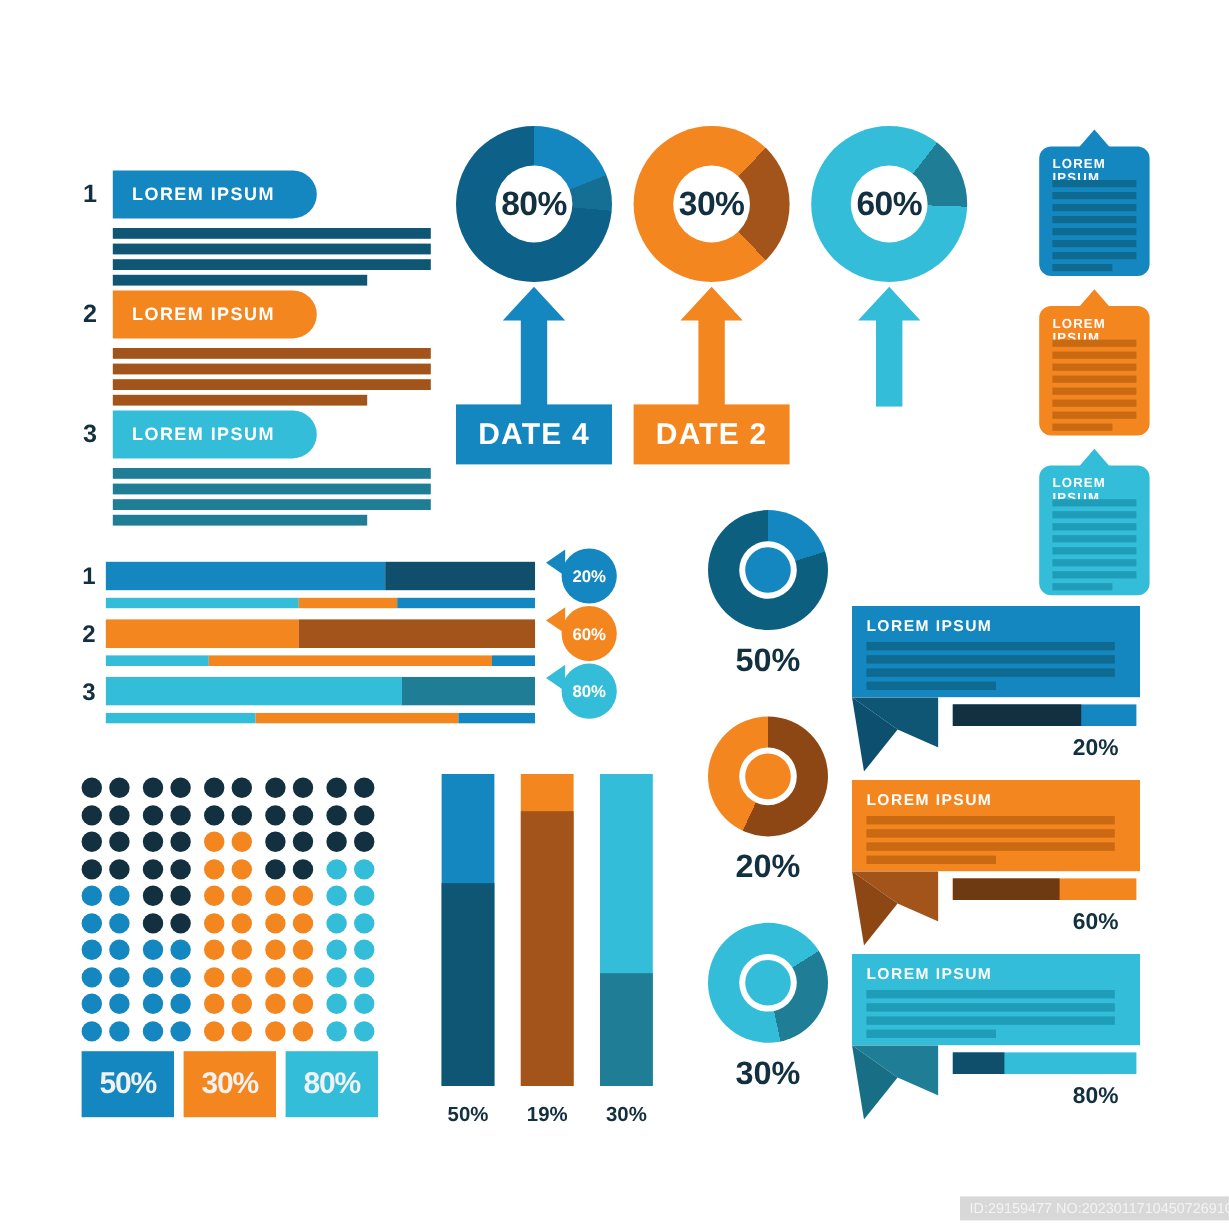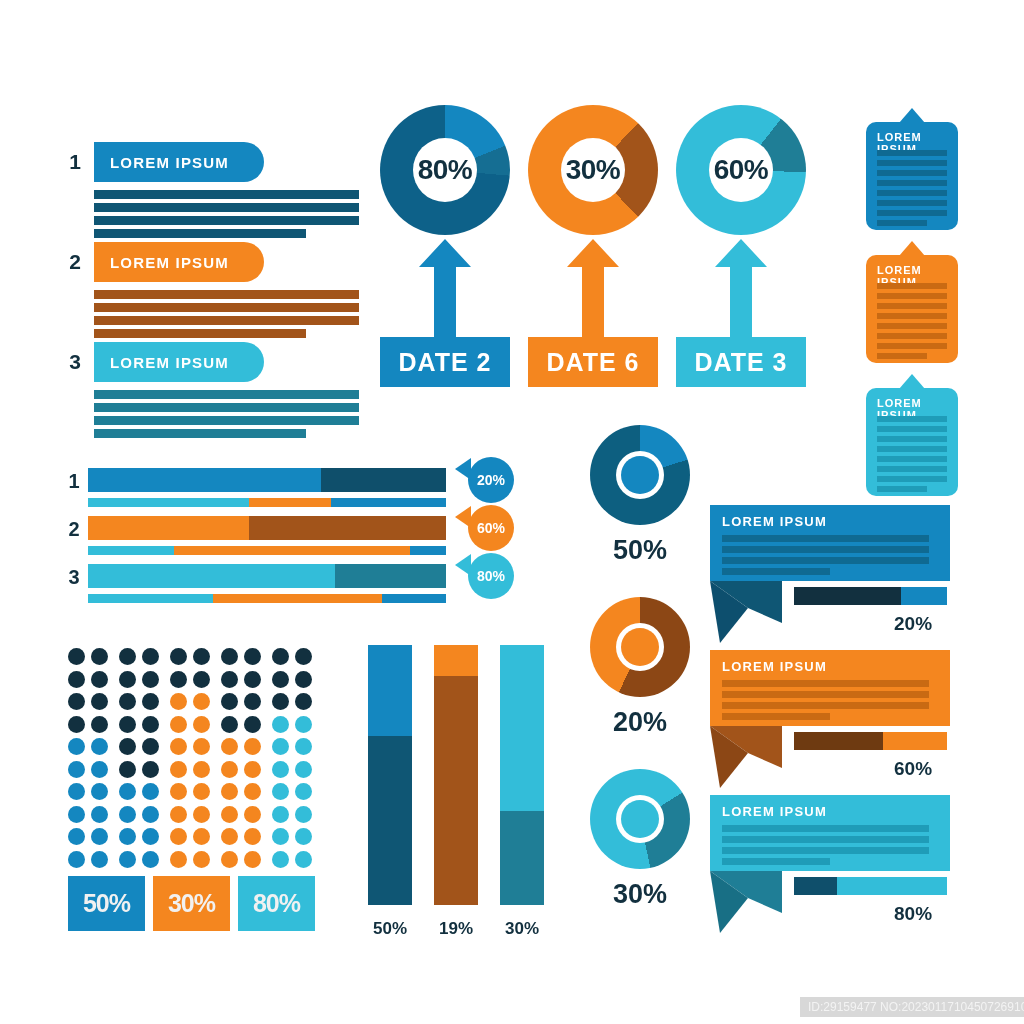--- a/index.html
+++ b/index.html
@@ -144,44 +144,41 @@
   <div class="abs" id="donutdates" style="left:380px;top:105px;width:460px;height:290px;">
       <div class="donut abs" style="left:0px;top:0;width:130px;height:130px;background:conic-gradient(from 0deg, #1487c0 0deg 68deg,#156e93 68deg 95deg,#0d6189 95deg 360deg);">
         <div class="donut-hole" style="left:33px;top:33px;width:64px;height:64px;">
           <div class="donut-val">80%</div>
         </div>
       </div>
       <div class="abs" style="left:39px;top:134px;width:52px;height:100px;"><svg width="52" height="100" viewBox="0 0 52 100">
           <polygon points="26,0 52,28 37,28 37,100 15,100 15,28 0,28" fill="#1487c0"></polygon>
         </svg></div>
       <div class="datebox abs" style="left:0px;top:232px;width:130px;height:50px;background:#1487c0;">
-        <span>DATE 2</span>
+        <span>DATE 4</span>
       </div>
       <div class="donut abs" style="left:148px;top:0;width:130px;height:130px;background:conic-gradient(from 0deg, #f4861f 0deg 44deg,#a2541a 44deg 136deg,#f4861f 136deg 360deg);">
         <div class="donut-hole" style="left:33px;top:33px;width:64px;height:64px;">
           <div class="donut-val">30%</div>
         </div>
       </div>
       <div class="abs" style="left:187px;top:134px;width:52px;height:100px;"><svg width="52" height="100" viewBox="0 0 52 100">
           <polygon points="26,0 52,28 37,28 37,100 15,100 15,28 0,28" fill="#f4861f"></polygon>
         </svg></div>
       <div class="datebox abs" style="left:148px;top:232px;width:130px;height:50px;background:#f4861f;">
-        <span>DATE 6</span>
+        <span>DATE 2</span>
       </div>
       <div class="donut abs" style="left:296px;top:0;width:130px;height:130px;background:conic-gradient(from 0deg, #33bdd9 0deg 38deg,#1f7e96 38deg 92deg,#33bdd9 92deg 360deg);">
         <div class="donut-hole" style="left:33px;top:33px;width:64px;height:64px;">
           <div class="donut-val">60%</div>
         </div>
       </div>
       <div class="abs" style="left:335px;top:134px;width:52px;height:100px;"><svg width="52" height="100" viewBox="0 0 52 100">
           <polygon points="26,0 52,28 37,28 37,100 15,100 15,28 0,28" fill="#33bdd9"></polygon>
         </svg></div>
-      <div class="datebox abs" style="left:296px;top:232px;width:130px;height:50px;background:#33bdd9;">
-        <span>DATE 3</span>
-      </div>
     </div>
 
   <div class="abs" id="progressrows" style="left:64px;top:468px;width:460px;height:150px;">
       <div class="num-label abs" style="left:0;top:2px;width:20px;text-align:center;font-size:20px;">1</div>
       <div class="pbar abs" style="left:24px;top:0px;width:358px;">
         <div style="width:65%;background:#1487c0;height:100%;"></div>
         <div style="width:35%;background:#0f4f6b;height:100%;"></div>
       </div>
       <div class="pthin abs" style="left:24px;top:30px;width:358px;">
         <div style="width:45%;background:#33bdd9;height:100%;"></div>

